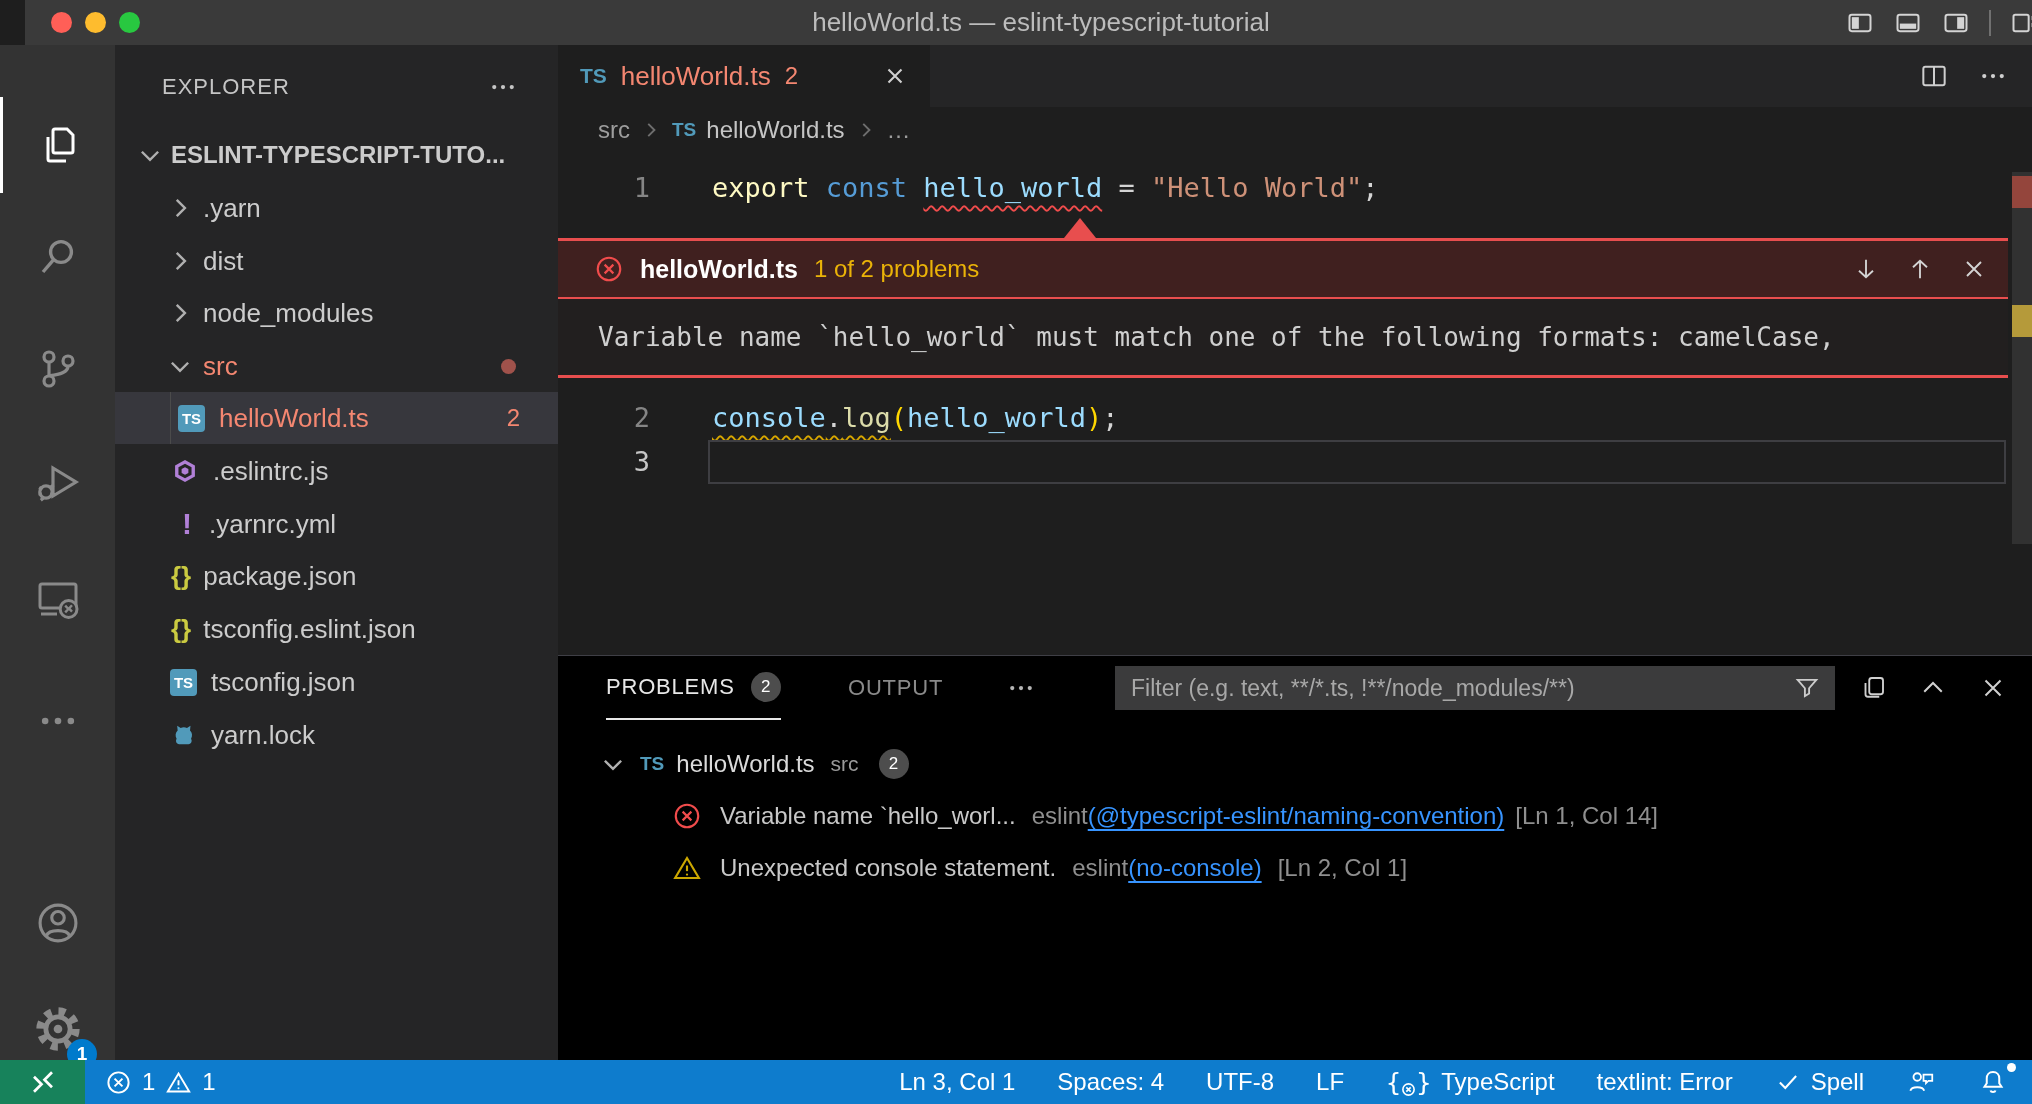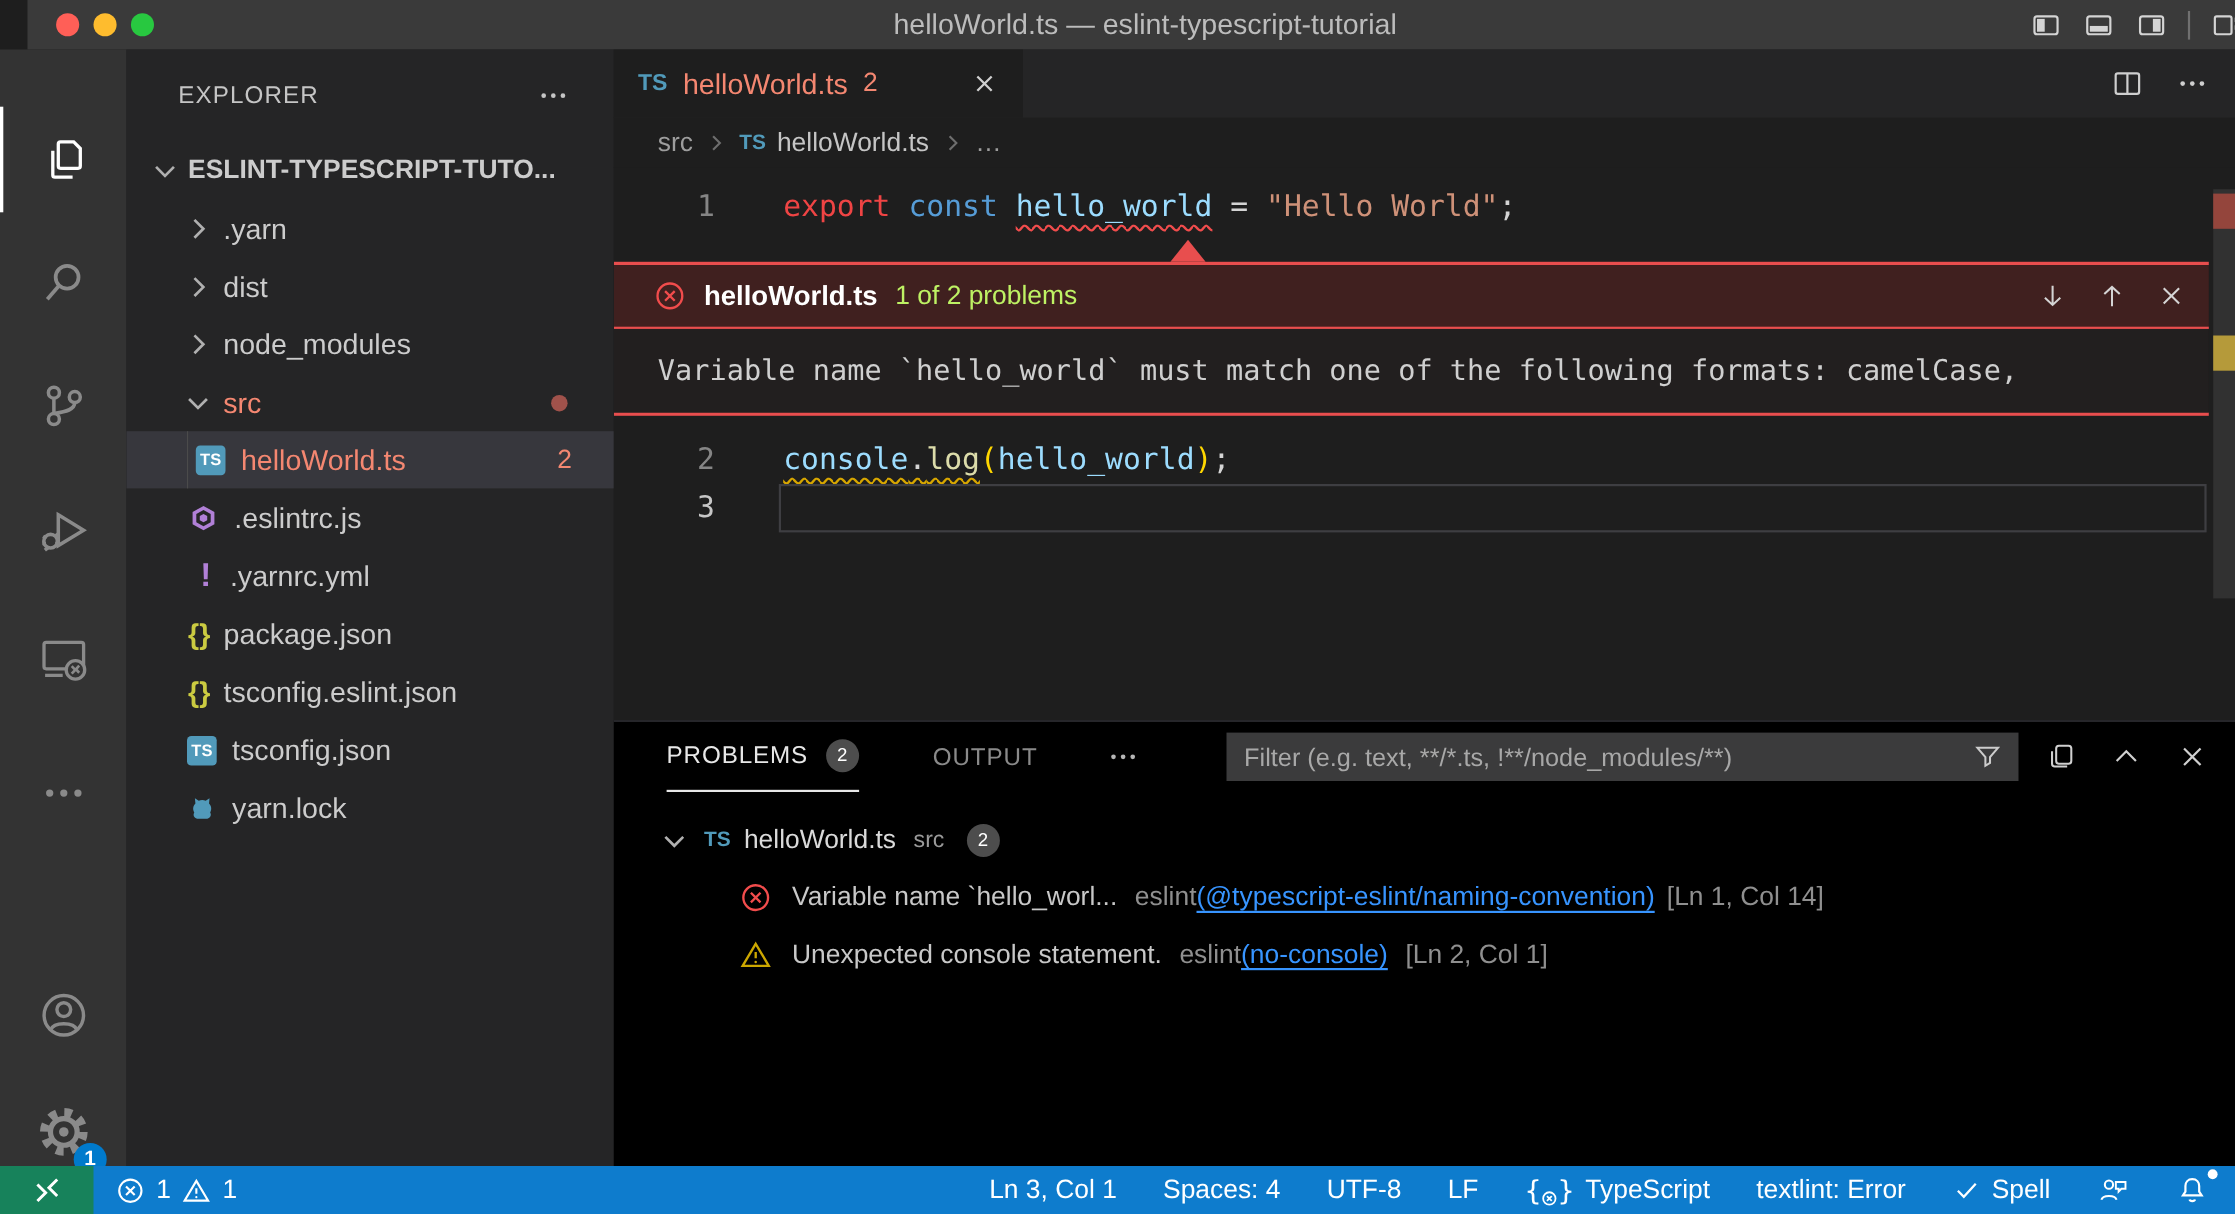--- a/index.html
+++ b/index.html
@@ -53,33 +53,33 @@
   .breadcrumb { height:45px; background:#1e1e1e; display:flex; align-items:center; gap:10px; padding-left:40px;
     color:#9d9d9d; font-size:24px; }
   .breadcrumb .file { color:#c5c5c5; }
   .breadcrumb .ts-txt { color:#519aba; font-weight:bold; font-size:19px; }
 
   .editor { position:relative; flex:1; background:#1e1e1e; overflow:hidden; }
   .gut { position:absolute; left:0; width:100px; height:44px; color:#858585; font-size:27px;
     text-align:right; padding-right:8px; line-height:44px; font-family:"DejaVu Sans Mono", monospace; }
   .code-line { position:absolute; left:154px; height:44px; line-height:44px; font-size:27px; white-space:pre;
     font-family:"DejaVu Sans Mono", monospace; color:#d4d4d4; }
-  .tk-kw1{color:#ef4444}.tk-kw2{color:#569cd6}.tk-var{color:#9cdcfe}.tk-str{color:#ce9178}
+  .tk-kw1{color:#fef9c3}.tk-kw2{color:#569cd6}.tk-var{color:#9cdcfe}.tk-str{color:#ce9178}
   .tk-fn{color:#dcdcaa}.tk-br{color:#ffd700}
   .sq-red{ text-decoration:underline wavy #f14c4c; text-decoration-thickness:2.4px; text-underline-offset:8px; }
   .sq-yel{ text-decoration:underline wavy #d7a600; text-decoration-thickness:2.4px; text-underline-offset:8px; }
   .cur-line { position:absolute; left:150px; right:26px; top:288px; height:44px; border:2px solid #3e3e42; }
 
   
   .peek { position:absolute; left:0; right:24px; top:86px; border-top:3px solid #e84e4e; border-bottom:3px solid #e84e4e; }
   .peek-arrow { position:absolute; top:66px; left:506px; width:0; height:0;
     border-left:16px solid transparent; border-right:16px solid transparent; border-bottom:20px solid #e84e4e; }
   .peek-head { height:58px; background:#40201f; border-bottom:2px solid #e84e4e; display:flex; align-items:center; position:relative; }
   .peek-head .p-file { color:#ffffff; font-weight:bold; font-size:25px; margin-left:16px; }
-  .peek-head .p-meta { color:#bef264; font-size:24px; margin-left:16px; }
+  .peek-head .p-meta { color:#eab308; font-size:24px; margin-left:16px; }
   .peek-acts { position:absolute; right:20px; display:flex; gap:26px; color:#d4d4d4; }
   .peek-body { height:76px; background:#221f1f; display:flex; align-items:center; overflow:hidden; }
   .peek-msg { margin-left:40px; font-size:26px; color:#cfcfcf; white-space:pre; font-family:"DejaVu Sans Mono", monospace; }
 
   
   .ruler { position:absolute; right:0; top:0; width:24px; height:100%; }
   .ruler .slider { position:absolute; right:0; top:20px; width:20px; height:372px; background:rgba(120,120,120,.22); }
   .ruler .mk-err { position:absolute; right:0; top:24px; width:20px; height:32px; background:#94453c; }
   .ruler .mk-warn { position:absolute; right:0; top:153px; width:20px; height:32px; background:#b59a3a; }
 

